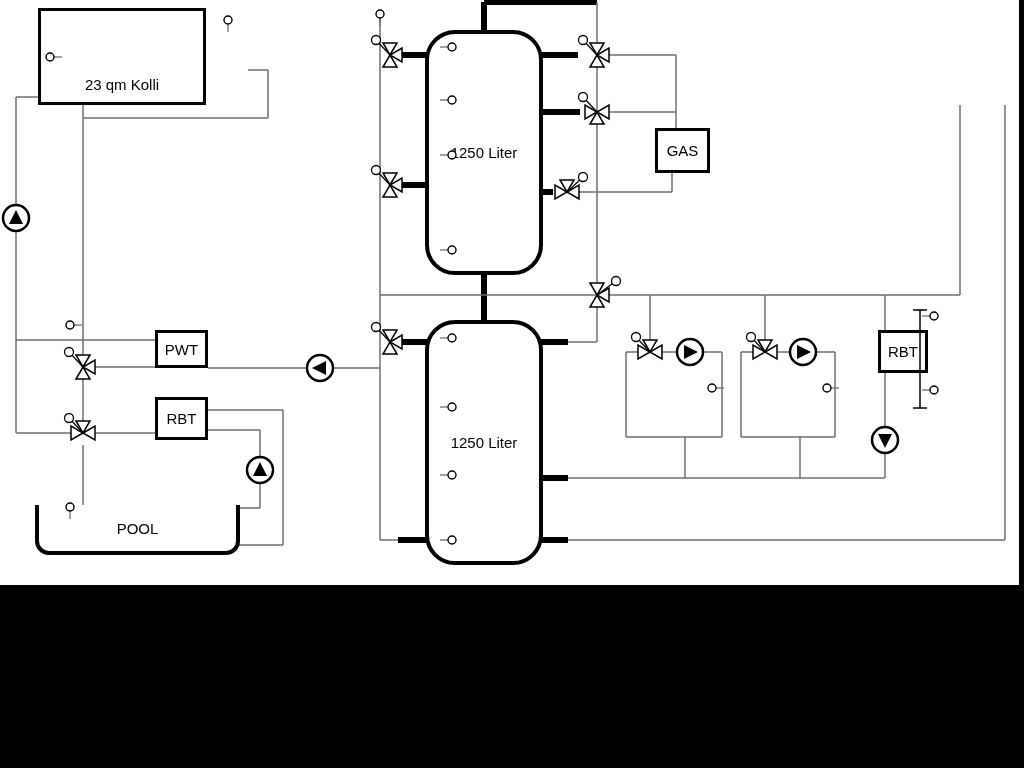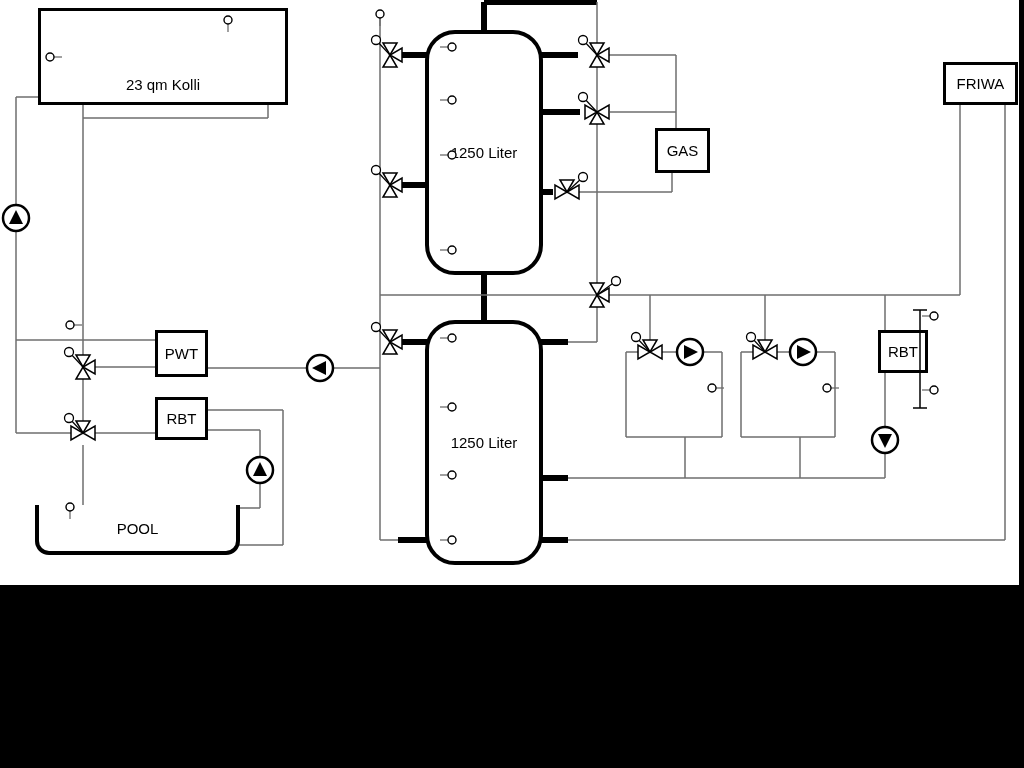--- a/index.html
+++ b/index.html
@@ -2,24 +2,24 @@
 <html><head>
 <meta charset="utf-8">
 <style>
   html,body{margin:0;padding:0;background:#fff;}
   .stage{position:relative;width:1024px;height:768px;background:#fff;overflow:hidden;
          font-family:"Liberation Sans",sans-serif;color:#000;}
   svg.layer{position:absolute;left:0;top:0;}
   #svg-under{z-index:1;}
   .comp{position:absolute;box-sizing:border-box;background:#fff;border:3px solid #000;
         display:flex;align-items:center;justify-content:center;font-size:15px;z-index:2;}
-  #collector{left:38px;top:8px;width:250px;height:97px;align-items:flex-end;padding-bottom:9px;}
+  #collector{left:38px;top:8px;width:168px;height:97px;align-items:flex-end;padding-bottom:9px;}
   #gas{left:645px;top:128px;width:55px;height:45px;margin-left:10px;}
   #friwa{left:943px;top:62px;width:75px;height:43px;}
-  #pwt{left:155px;top:330px;width:53px;height:47px;}
+  #pwt{left:155px;top:330px;width:53px;height:38px;}
   #rbt-left{left:155px;top:397px;width:53px;height:43px;}
   #rbt-right{left:878px;top:330px;width:50px;height:43px;}
   .tank{border-width:4px;border-radius:30px;}
   #tank1{left:425px;top:30px;width:118px;height:245px;}
   #tank2{left:425px;top:320px;width:118px;height:245px;}
   #pool{left:35px;top:505px;width:205px;height:50px;border:4px solid #000;border-top:none;
         border-radius:0 0 14px 14px;align-items:center;}
   #svg-over{z-index:3;pointer-events:none;}
   .band{position:absolute;left:0;top:585px;width:1024px;height:183px;background:#000;z-index:4;}
 </style>
@@ -109,23 +109,20 @@
   </div>
 
   <div class="comp tank" id="tank2">
     <span>1250 Liter</span>
   </div>
 
   <div class="comp" id="gas">
     <span>GAS</span>
   </div>
 
-  <div class="comp" id="friwa">
-    <span>FRIWA</span>
-  </div>
 
   <div class="comp" id="pwt">
     <span>PWT</span>
   </div>
 
   <div class="comp" id="rbt-left">
     <span>RBT</span>
   </div>
 
   <div class="comp" id="rbt-right">

